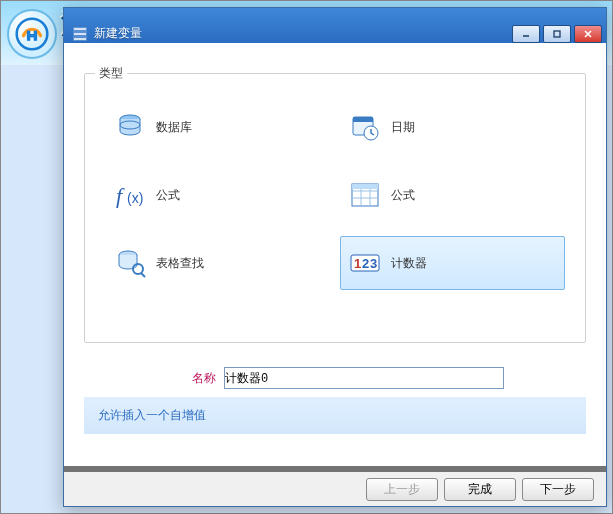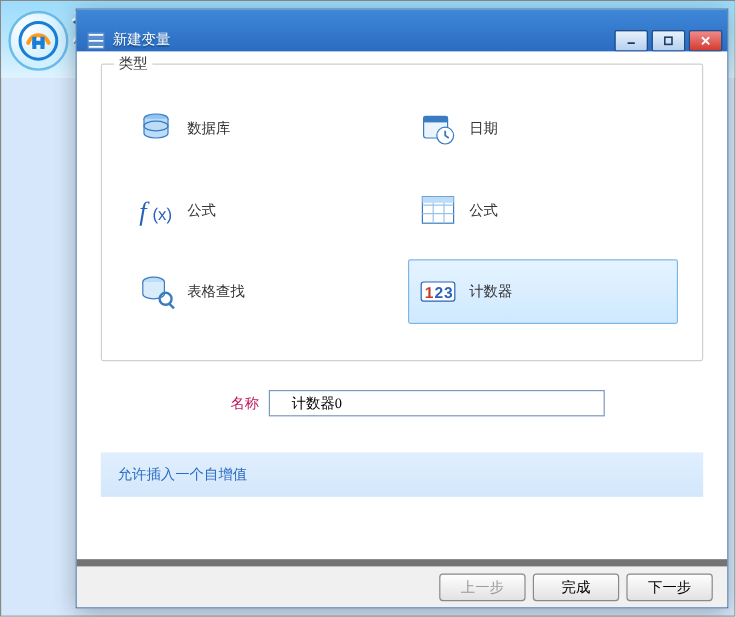--- a/index.html
+++ b/index.html
@@ -104,21 +104,22 @@
   }
   .heading {
     color: #5a3fc1;
     font-size: 15px;
     margin: 4px 0 18px 0;
   }
   .group {
     position: relative;
     border: 1px solid #d0d0d0;
     border-radius: 2px;
-    padding: 26px 20px 16px 20px;
+    padding: 26px 20px 38px 20px;
+    margin-top: 20px;
   }
   .group-label {
     position: absolute;
     top: -9px; left: 10px;
     background: #fff;
     padding: 0 4px;
     color: #333;
     font-size: 12px;
   }
   .grid {
@@ -156,27 +157,26 @@
   }
   .form-row .flabel {
     width: 140px;
     text-align: right;
     padding-right: 8px;
     color: #be185d;
   }
   .form-row input[type=text] {
     width: 280px;
     height: 22px;
-    padding: 2px 18px;
+    padding: 2px 0;
     border: 1px solid #7a9abd;
-    font-family: Liberation Serif, serif;
+    font-family: Liberation Mono, monospace;
     font-size: 12px;
   }
   .hint-bar {
-    margin-top: 22px;
     background: linear-gradient(#e0efff, #d3e7fb);
     padding: 10px 14px;
     color: #2a6cc0;
     font-size: 12px;
   }
   .btnbar {
     height: 40px;
     border-top: 6px solid #737373;
     background: #f0f0f0;
     display: flex;

